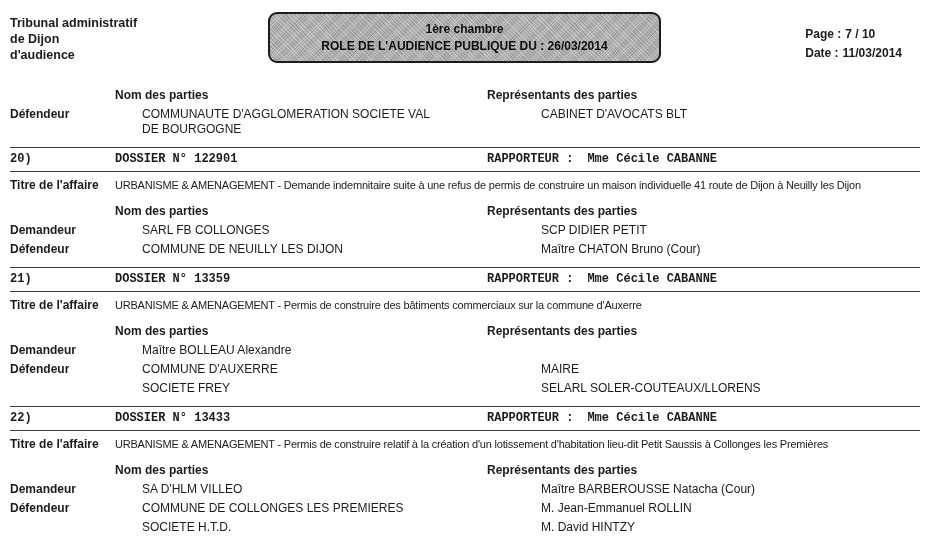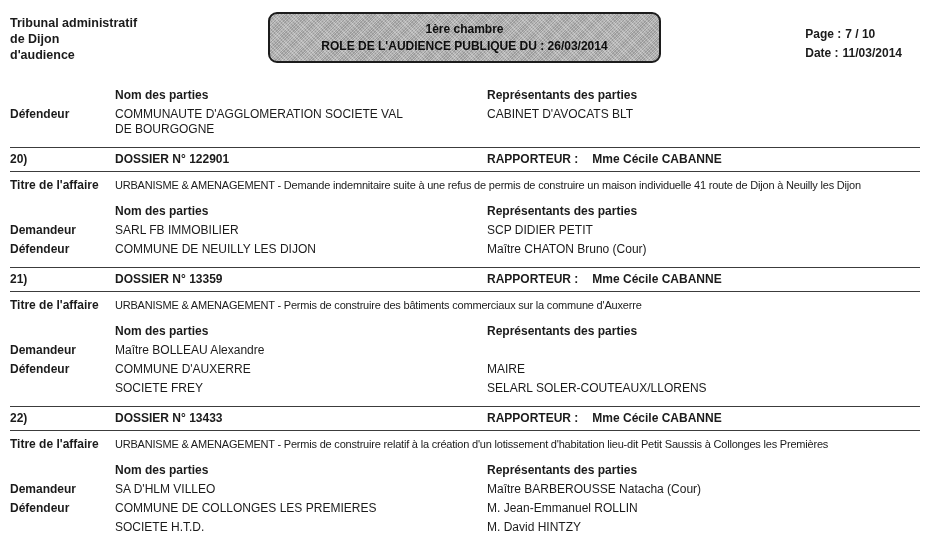--- a/index.html
+++ b/index.html
@@ -29,28 +29,28 @@
     text-align: center; font-weight: bold; font-size: 12px; line-height: 17px;
     color: #0e0e0e;
   }
   .pageinfo { margin-left: auto; margin-right: 26px; font-weight: bold; font-size: 12px; line-height: 19px; white-space: nowrap; }
   .pi-val { margin-left: 4px; }
 
   
   main { padding: 22px 8px 0 10px; }
   .grid { display: grid; grid-template-columns: 105px 372px 1fr; align-items: start; }
   .col-headers { font-weight: bold; line-height: 20px; }
-  .party-row { line-height: 15px; padding: 2px 0; }
+  .party-row { line-height: 15px; padding: 2px 0; gap: 27px; }
   .party { max-width: 300px; }
   .continuation { margin-bottom: 8px; }
 
   .case { margin-top: 8px; }
   .case-head {
     border-top: 1px solid #3c3c3c; border-bottom: 1px solid #3c3c3c;
-    padding: 4px 0; line-height: 15px;
+    padding: 4px 0; line-height: 15px; font-family: Liberation Mono, monospace;
   }
   .rap-name { margin-left: 14px; }
   .title-row { display: grid; grid-template-columns: 105px 1fr; margin-top: 6px; line-height: 15px; }
   .title-text { font-size: 11px; letter-spacing: -0.2px; padding-right: 2px; }
   .case .col-headers { margin-top: 8px; }
 </style>
 </head>
 <body>
 
 <div class="page">
@@ -103,21 +103,21 @@
           </div>
           <div class="grid col-headers">
             <span></span>
             <span>Nom des parties</span>
             <span>Représentants des parties</span>
           </div>
           <div>
 
               <div class="grid party-row">
                 <span class="bold">Demandeur</span>
-                <span class="party">SARL FB IMMOBILIER</span>
+                <span class="party">SARL FB COLLONGES</span>
                 <span>SCP DIDIER PETIT</span>
               </div>
 
               <div class="grid party-row">
                 <span class="bold">Défendeur</span>
                 <span class="party">COMMUNE DE NEUILLY LES DIJON</span>
                 <span>Maître CHATON Bruno (Cour)</span>
               </div>
             </div>
         </section>

